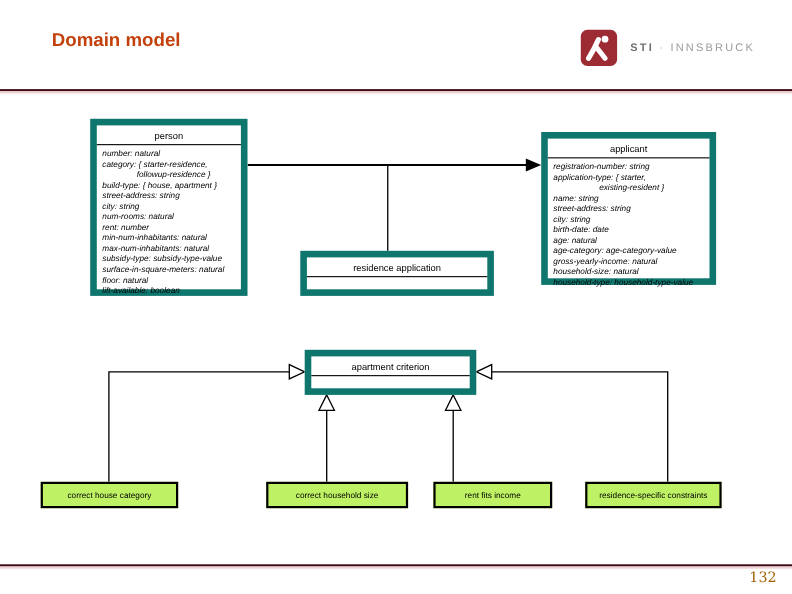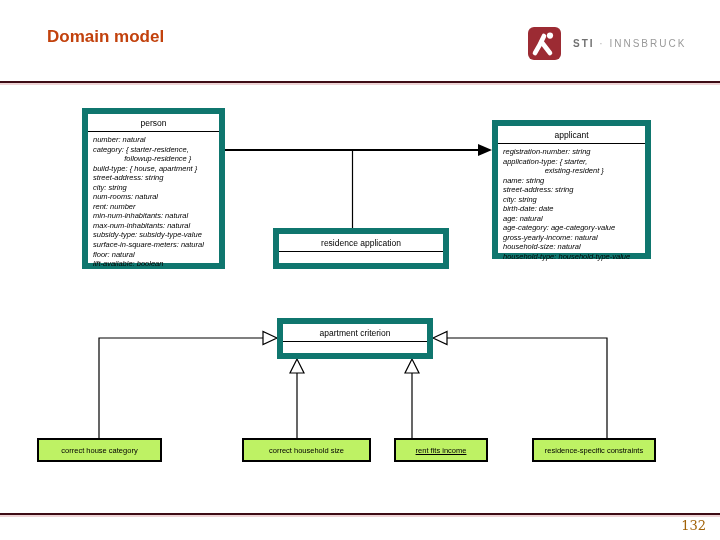--- a/index.html
+++ b/index.html
@@ -29,21 +29,21 @@
   .box-applicant{ left:492px; top:120px; width:159px; height:139px; }
   .box-resapp   { left:273px; top:228px; width:176px; height:41px; }
   .box-rescrit  { left:277px; top:318px; width:156px; height:41px; }
   .leaf-class {
     position:absolute; top:438px; height:24px; border:2px solid #000; background:#bef264;
     box-sizing:border-box; display:flex; align-items:center; justify-content:center;
     font-size:7.5px; color:#000; text-align:center;
   }
   .leaf-1 { left:37px;  width:125px; }
   .leaf-2 { left:202px; width:129px;margin-left:40px; }
-  .leaf-3 { left:394px; width:94px;text-decoration:underline;  }
+  .leaf-3 { left:394px; width:108px;  }
   .leaf-4 { left:532px; width:124px; }
   
   .connectors { position:absolute; left:0; top:0; width:720px; height:540px; }
 </style>
 </head>
 <body>
 
 <div class="slide-title">Domain model</div>
 <div class="rule rule-dark rule-h-dark"></div>
 <div class="rule rule-light rule-h-light"></div>

